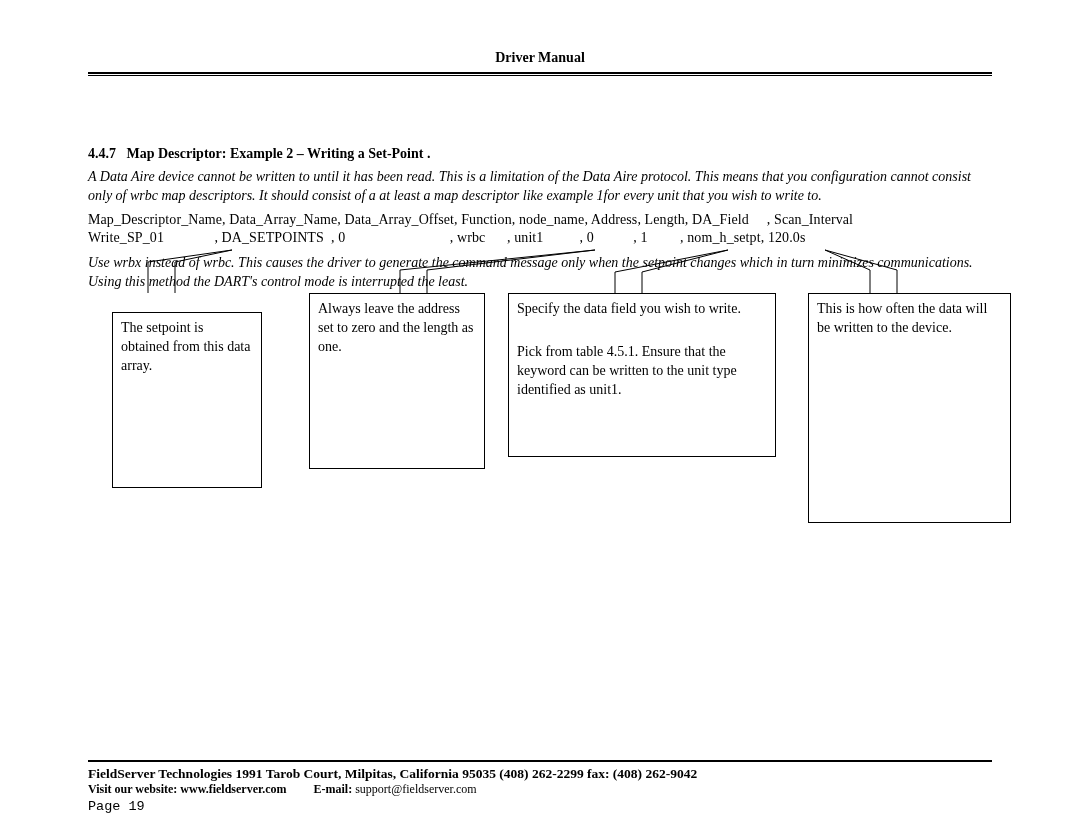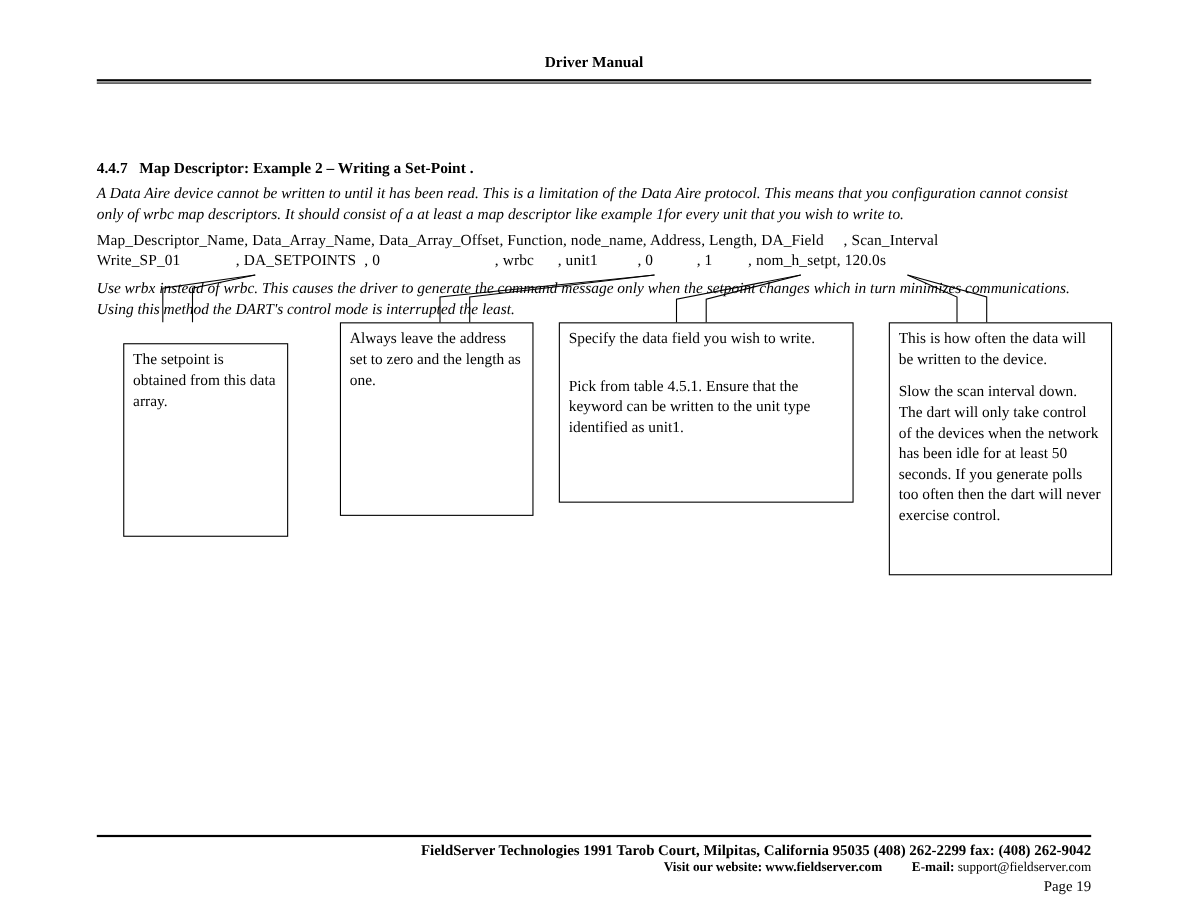--- a/index.html
+++ b/index.html
@@ -59,27 +59,27 @@
     background: #fff;
     padding: 6px 8px;
     font-size: 14px;
     line-height: 1.35;
   }
   .footer {
     position: absolute;
     bottom: 20px;
     left: 88px;
     right: 88px;
-    text-align: right;
+    text-align: left;
   }
   .footer .rule-top { border-top: 2px solid #000; margin-bottom: 4px;}
   .footer-line1 { font-weight: bold; font-size: 13.5px; }
   .footer-line2 { font-size: 12px; }
   .footer-line2 .b { font-weight: bold; }
-  .footer-line3 { font-size: 13.5px; margin-top: 2px;}
+  .footer-line3 { font-size: 13.5px; margin-top: 2px; font-family: Liberation Mono, monospace;}
   svg.connectors {
     position: absolute;
     left: 0; top: 0;
     width: 1080px;
     height: 834px;
     pointer-events: none;
   }
 </style>
 </head>
 <body>
@@ -111,21 +111,20 @@
   <span>Always leave the address set to zero and the length as one.</span>
 </div>
 
 <div class="callout" style="left:508px; top:293px; width:268px; height:164px;">
   <div>Specify the data field you wish to write.</div>
   <div style="margin-top:24px;">Pick from table 4.5.1. Ensure that the keyword can be written to the unit type identified as unit1.</div>
 </div>
 
 <div class="callout" style="left:808px; top:293px; width:203px; height:230px;">
   <div>This is how often  the data will be written to the device.</div>
-  <div style="margin-top:10px;">Slow the scan interval down. The dart will only take control of the devices when the network has been idle for at least 50 seconds. If you generate polls too often then the dart will never exercise control.</div>
 </div>
 
 <svg class="connectors">
 
   <polyline points="148,293 148,262 232,250" stroke="#000" fill="none" stroke-width="1"></polyline>
   <polyline points="232,250 175,262 175,293" stroke="#000" fill="none" stroke-width="1"></polyline>
 
   <polyline points="400,293 400,270 595,250" stroke="#000" fill="none" stroke-width="1"></polyline>
   <polyline points="595,250 427,270 427,293" stroke="#000" fill="none" stroke-width="1"></polyline>
 

